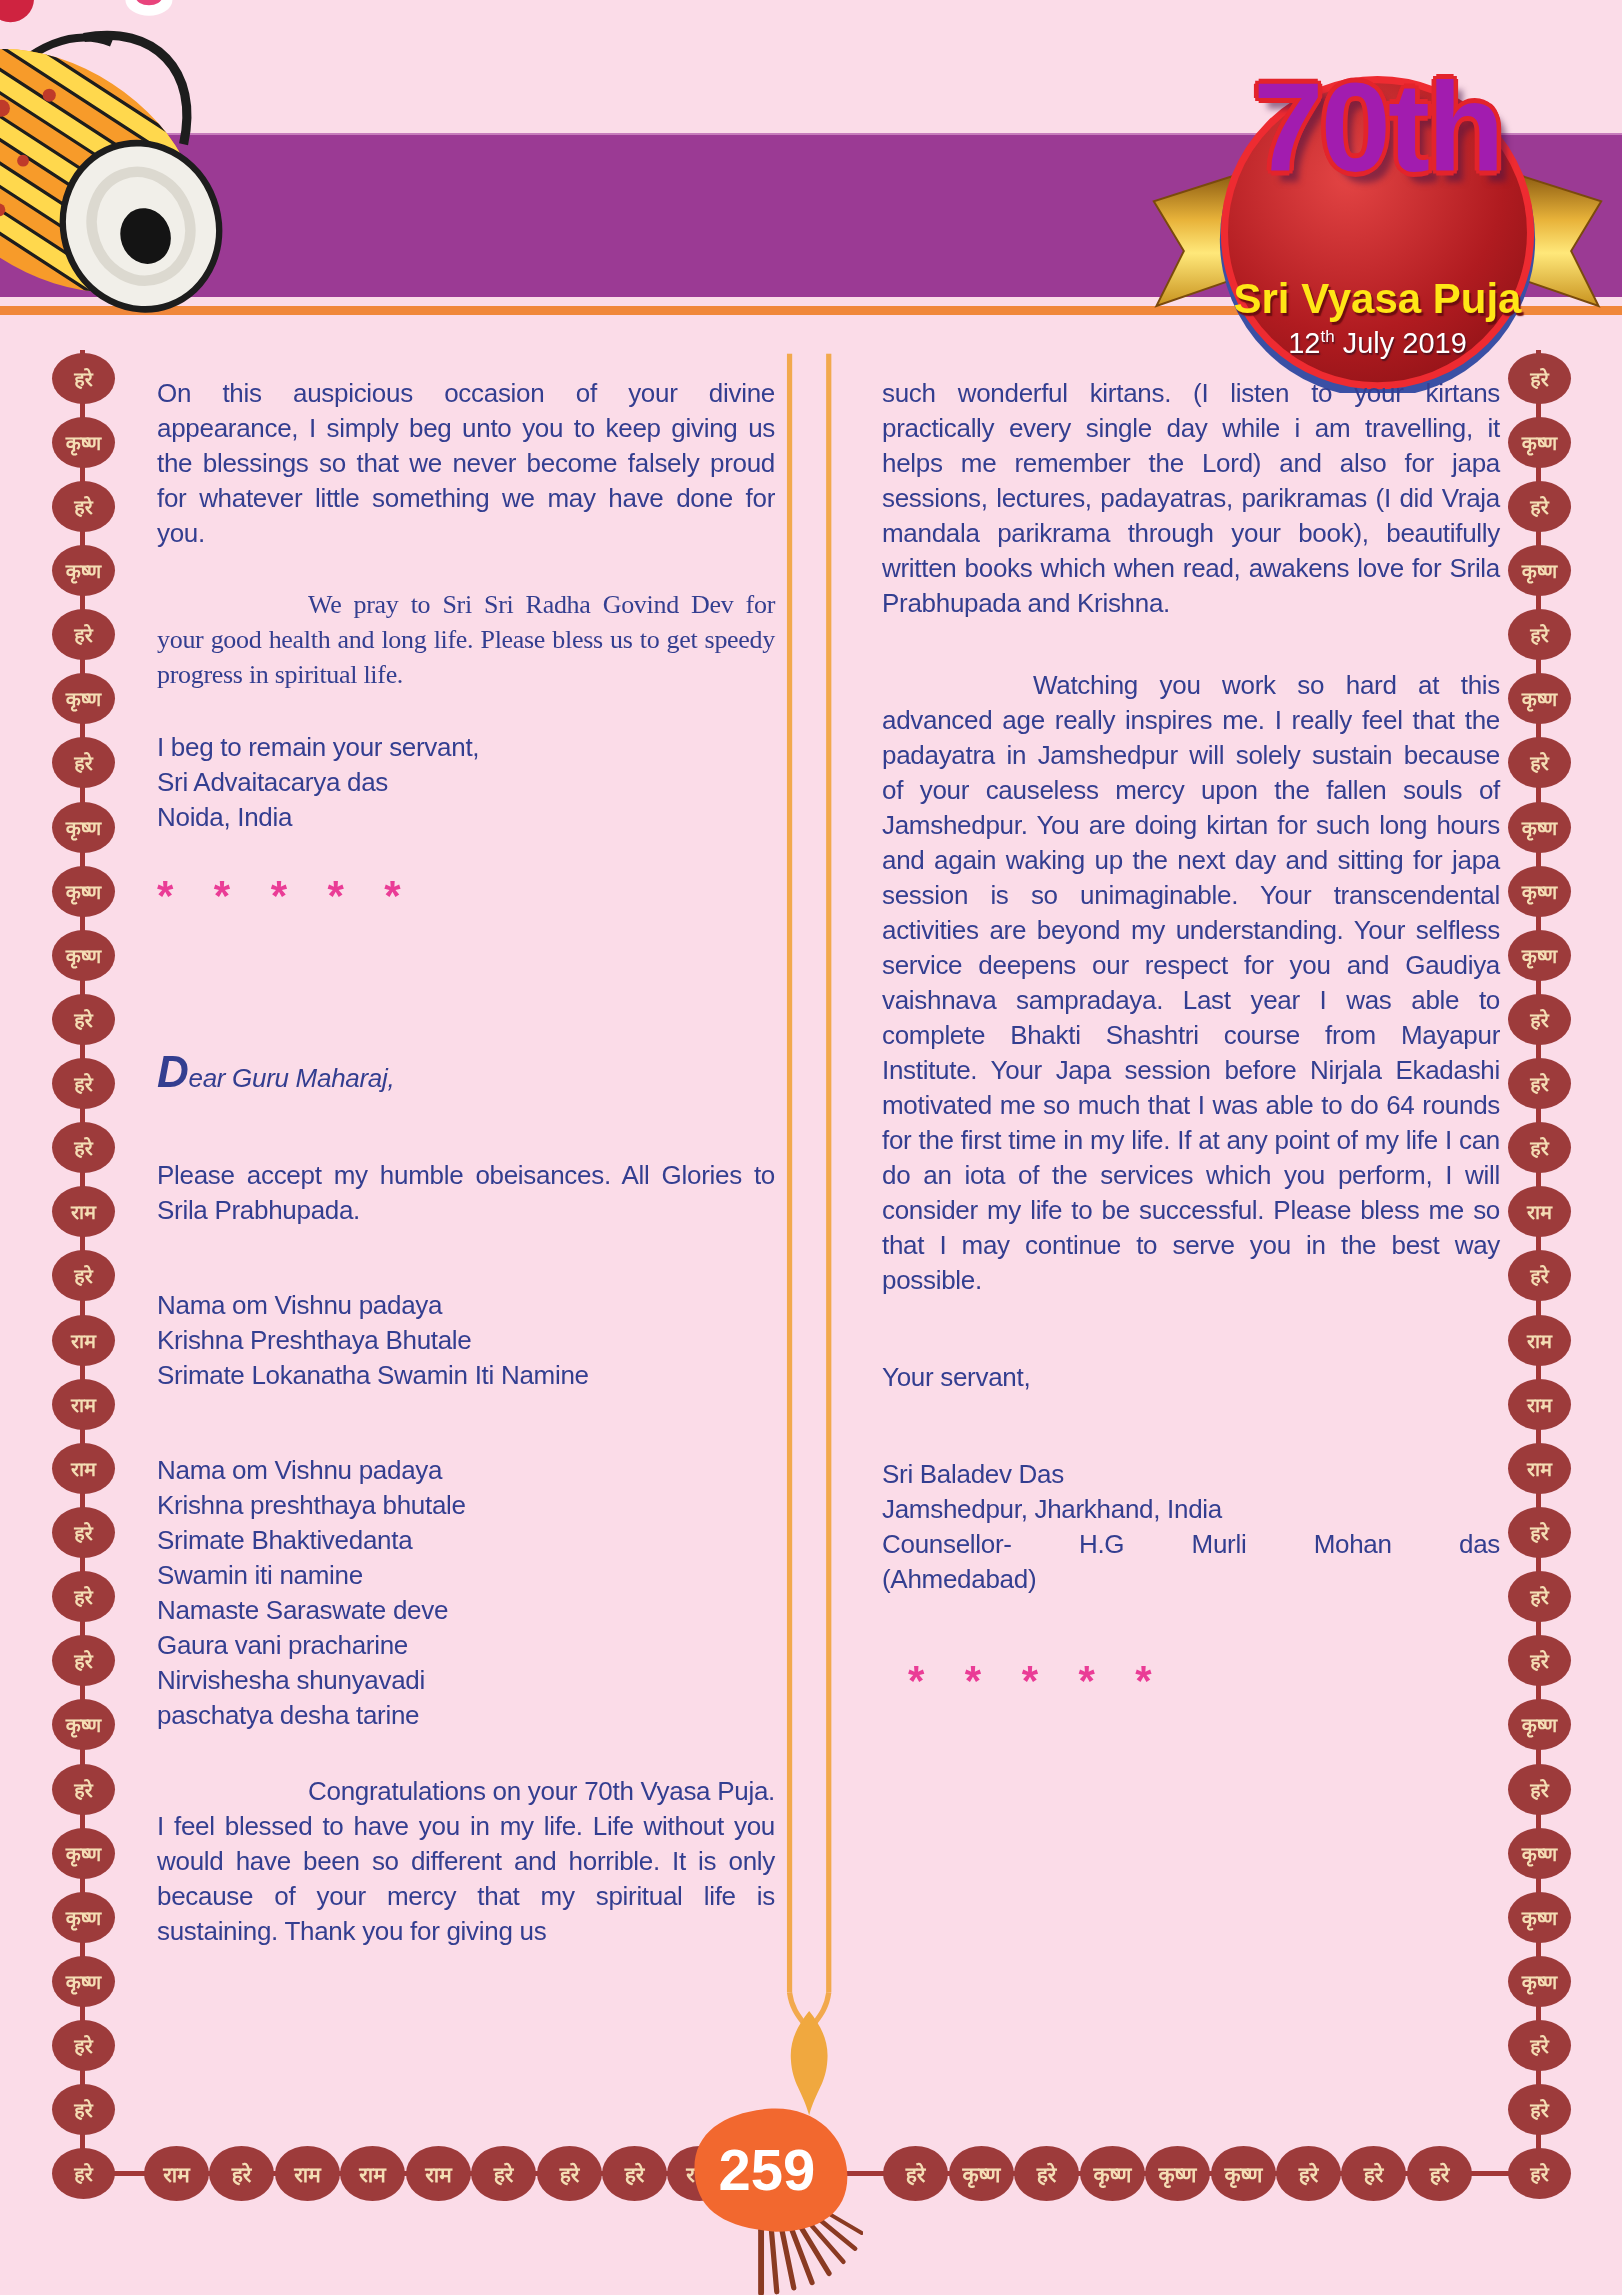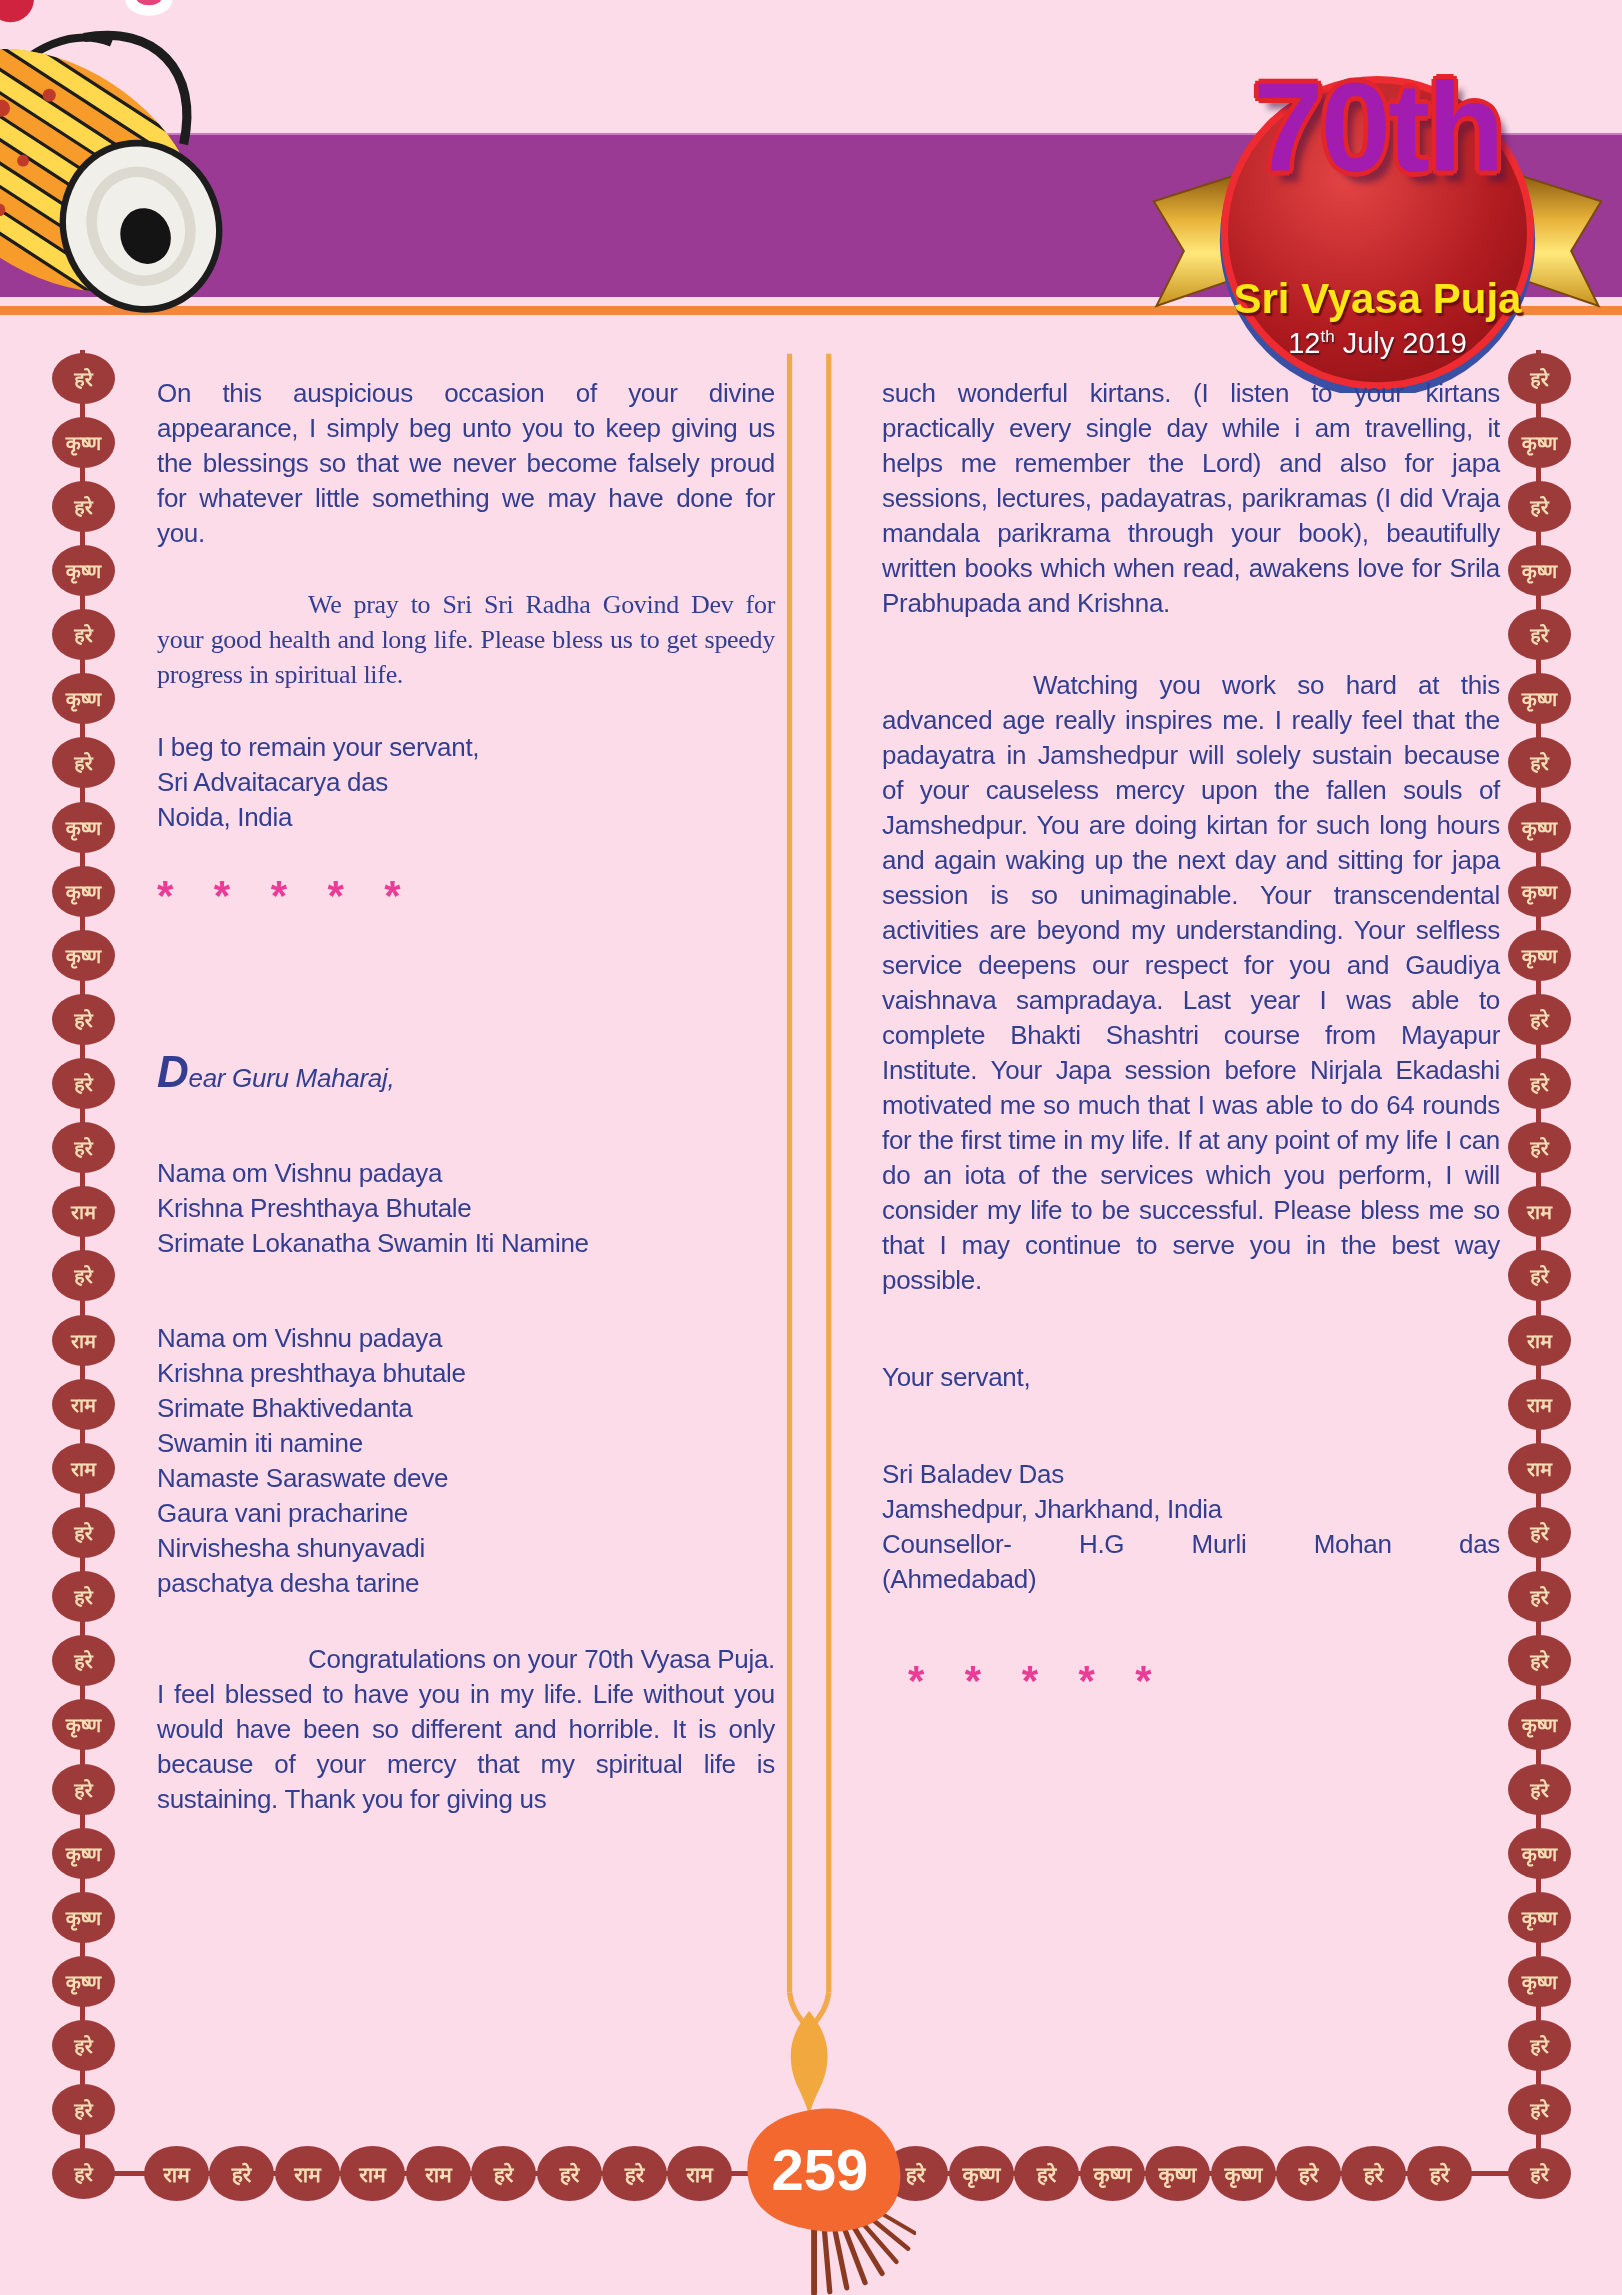--- a/index.html
+++ b/index.html
@@ -44,21 +44,21 @@
   .col.left{left:157px;} .col.right{left:882px;}
   .col p{margin:0;}
   .para.justify{text-align:justify;}
   .para.indent{text-indent:151px;}
   .force-justify{text-align:justify;text-align-last:justify;}
   .stars{color:#ea3c96;font-size:42px;font-weight:bold;letter-spacing:14.4px;line-height:43px;}
   .col.right .stars{margin-left:26px;}
   .dc-big{font-size:44px;font-weight:700;}
 
   
-  .pagebadge{position:absolute;left:737px;top:2102px;width:179px;height:194px;}
+  .pagebadge{position:absolute;left:684px;top:2102px;width:179px;height:194px;}
   .pagebadge svg{position:absolute;left:0;top:0;}
   .pagebadge .num{position:absolute;left:0;top:34px;width:166px;text-align:center;
     font-size:58px;font-weight:700;color:#ffffff;}
 </style>
 </head>
 <body>
 
 <div class="page">
 
   <div class="band-edge"></div>
@@ -226,20 +226,21 @@
   <div class="col left">
       <p class="para justify" style="margin-top: 0px;">On this auspicious occasion of your divine appearance, I simply beg unto you to keep giving us the blessings so that we never become falsely proud for whatever little something we may have done for you.</p>
       <p class="para justify indent" style="margin-top: 36px; font-family: Liberation Serif, serif;">We pray to Sri Sri Radha Govind Dev for your good health and long life. Please bless us to get speedy progress in spiritual life.</p>
       <div class="lines" style="margin-top: 38px;">
         <div class="tline">I beg to remain your servant,</div>
         <div class="tline">Sri Advaitacarya das</div>
         <div class="tline">Noida, India</div>
       </div>
       <div class="stars" style="margin-top: 39px;">* * * * *</div>
       <p class="dc" style="margin-top: 137px; font-style: italic;"><span class="dc-big">D</span><span>ear Guru Maharaj,</span></p>
+      <p class="para justify" style="margin-top: 62px;">Please accept my humble obeisances. All Glories to Srila Prabhupada.</p>
       <div class="lines" style="margin-top: 60px;">
         <div class="tline">Nama om Vishnu padaya</div>
         <div class="tline">Krishna Preshthaya Bhutale</div>
         <div class="tline">Srimate Lokanatha Swamin Iti Namine</div>
       </div>
       <div class="lines" style="margin-top: 60px;">
         <div class="tline">Nama om Vishnu padaya</div>
         <div class="tline">Krishna preshthaya bhutale</div>
         <div class="tline">Srimate Bhaktivedanta</div>
         <div class="tline">Swamin iti namine</div>

